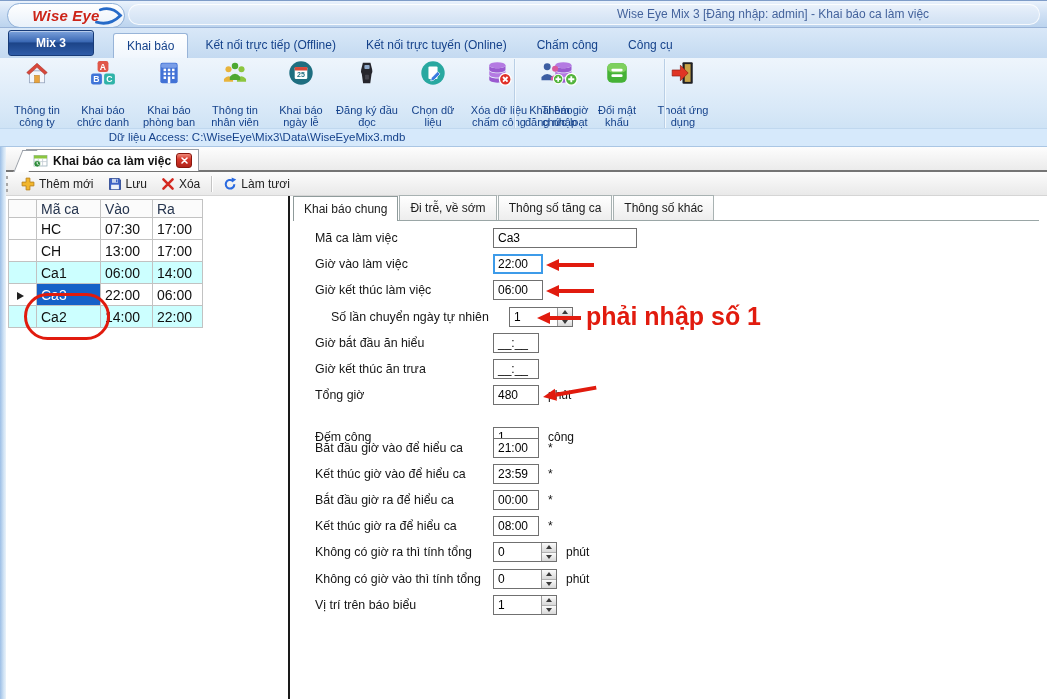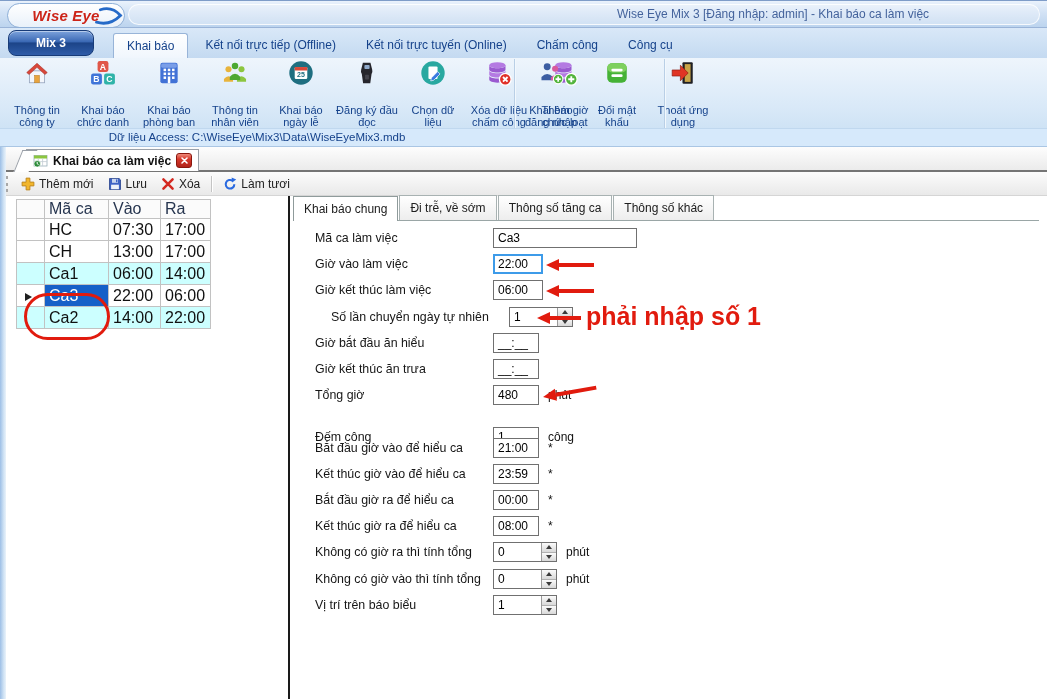--- a/index.html
+++ b/index.html
@@ -17,21 +17,21 @@
   .logo-text{font-weight:bold;font-style:italic;font-size:15px;color:#cc2418;z-index:1;letter-spacing:.2px;}
   .logo-swoosh{position:absolute;right:0px;top:0px;width:30px;height:23px;opacity:.95;}
   .qat{position:absolute;left:128px;top:3px;width:912px;height:21px;border:1px solid rgba(255,255,255,.8);
     background:rgba(255,255,255,.28);border-radius:11px;box-sizing:border-box;}
   .win-title{position:absolute;left:523px;top:6px;width:500px;text-align:center;
     font-size:12px;color:#44639c;white-space:nowrap;}
 
   
   .rtabs{position:absolute;left:0;top:28px;width:100%;height:30px;
     background:linear-gradient(#d9e8f8,#c4daf1);display:flex;align-items:center;}
-  .appbtn{margin-left:8px;width:84px;height:24px;border-radius:8px;cursor:pointer;
+  .appbtn{margin-left:8px;width:84px;height:24px;border-radius:3px;cursor:pointer;
     background:linear-gradient(#7da3dc,#3a68b4 45%,#1c4488 50%,#2f5ca8);
     border:1px solid #173b78;color:#fff;font-weight:bold;font-size:12px;
     display:flex;align-items:center;justify-content:center;box-shadow:inset 0 1px 0 rgba(255,255,255,.45);}
   .rtab{height:24px;margin-top:4px;padding:0 13px;display:flex;align-items:center;
     font-size:12px;color:#15428b;cursor:pointer;white-space:nowrap;}
   .rtab.active{background:linear-gradient(#ffffff,#f0f6fd);border:1px solid #98b4d8;border-bottom:none;
     border-radius:3px 3px 0 0;margin-left:19px;}
   .rtab + .rtab{margin-left:4px;}
 
   
@@ -75,21 +75,21 @@
   .ticon{width:14px;height:14px;}
   .tsep{width:1px;height:16px;background:#c4c4c4;box-shadow:1px 0 0 #fff;margin:0 4px;}
 
   
   .wedge{position:absolute;left:0;top:147px;width:6px;height:552px;z-index:5;
     background:linear-gradient(90deg,#9dbfe6,#cfe2f4 60%,#eaf3fb);}
 
   
   .lpanel{position:absolute;left:6px;top:196px;width:284px;height:503px;background:#fff;
     border-right:2px solid #1a1a1a;box-sizing:border-box;}
-  table.shift{position:absolute;left:10px;top:3px;border-collapse:collapse;font-size:16px;color:#101010;}
+  table.shift{position:absolute;left:2px;top:3px;border-collapse:collapse;font-size:14px;color:#101010;}
   table.shift th,table.shift td{border:1px solid #c2c2c2;padding:0 4px;box-sizing:border-box;}
   table.shift th{height:18px;font-weight:normal;color:#26354f;background:#fbfbfb;text-align:left;}
   table.shift td{height:22px;}
   td.selcol,th.selcol{width:28px;padding:0;}
   .alt td{background:#ccffff;}
   td.selcell{background:#1660c8;color:#fff;}
   .rowind{display:inline-block;width:0;height:0;border-top:4px solid transparent;
     border-bottom:4px solid transparent;border-left:7px solid #202020;margin-left:4px;}
 
   

